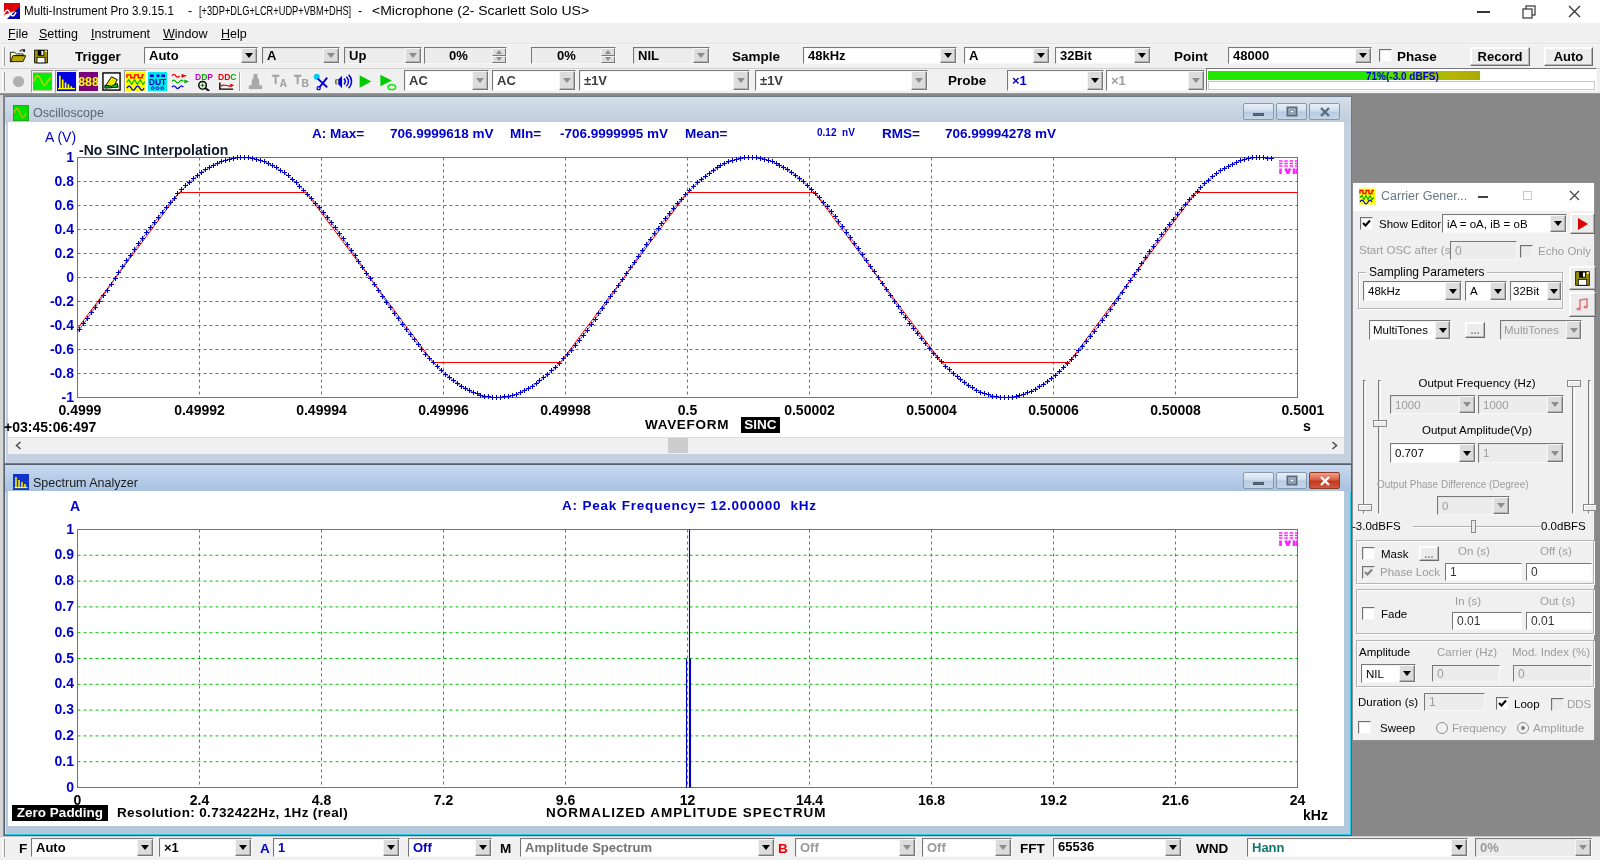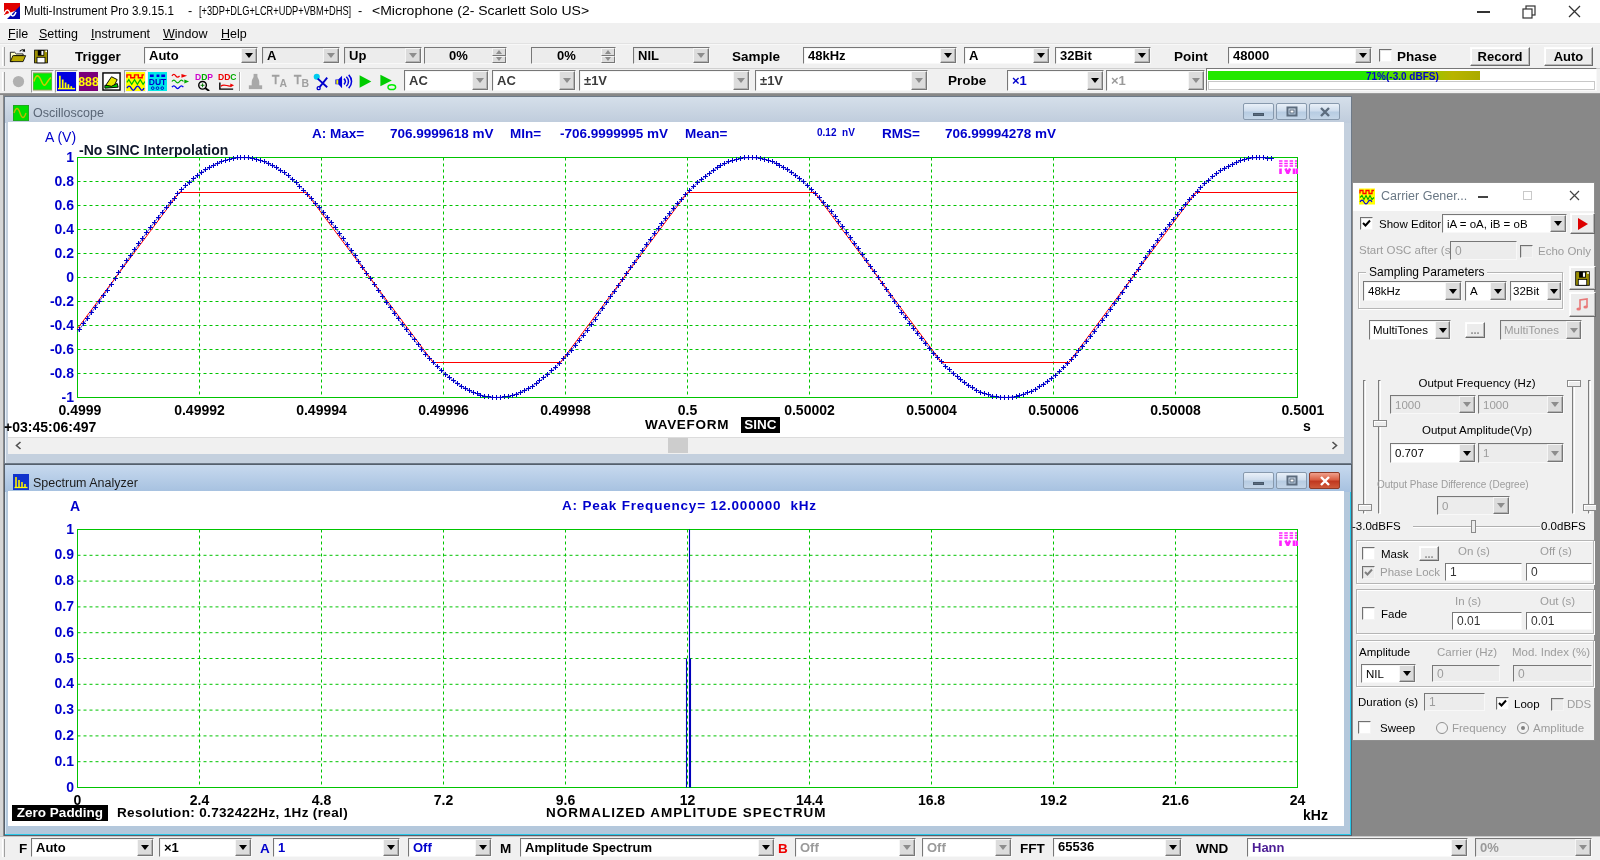--- a/index.html
+++ b/index.html
@@ -583,21 +583,21 @@
     </div>
   </div>
 <div style="position:absolute;left:408px;top:838px;width:84px;height:19px;background:#fff;border:1px solid;border-color:#777 #f8f8f8 #f8f8f8 #777;box-shadow:inset 1px 1px 0 #4d4d4d0f;display:flex;align-items:center">
     <div style="flex:1;padding-left:4px;font-size:13px;font-weight:bold;color:#0000cc;white-space:nowrap;overflow:hidden">Off</div>
     <div style="flex:0 0 16px;height:auto;align-self:stretch;background:#dcdcdc;border:1px solid;border-color:#f6f6f6 #777 #777 #f6f6f6;box-shadow:inset -1px -1px 0 #b4b4b4;display:flex;align-items:center;justify-content:center">
       <div style="width:0;height:0;border-left:4px solid transparent;border-right:4px solid transparent;border-top:5px solid #000"></div>
     </div>
   </div>
 <div style="position:absolute;left:500px;top:842px;font-size:13.5px;font-weight:bold;color:#000;white-space:nowrap;line-height:1.1;">M</div>
 <div style="position:absolute;left:520px;top:838px;width:255px;height:19px;background:#fff;border:1px solid;border-color:#777 #f8f8f8 #f8f8f8 #777;box-shadow:inset 1px 1px 0 #4d4d4d0f;display:flex;align-items:center">
-    <div style="flex:1;padding-left:4px;font-size:13px;font-weight:bold;color:#000000;white-space:nowrap;overflow:hidden">Amplitude Spectrum</div>
+    <div style="flex:1;padding-left:4px;font-size:13px;font-weight:bold;color:#737373;white-space:nowrap;overflow:hidden">Amplitude Spectrum</div>
     <div style="flex:0 0 16px;height:auto;align-self:stretch;background:#dcdcdc;border:1px solid;border-color:#f6f6f6 #777 #777 #f6f6f6;box-shadow:inset -1px -1px 0 #b4b4b4;display:flex;align-items:center;justify-content:center">
       <div style="width:0;height:0;border-left:4px solid transparent;border-right:4px solid transparent;border-top:5px solid #000"></div>
     </div>
   </div>
 <div style="position:absolute;left:778px;top:842px;font-size:13.5px;font-weight:bold;color:#ee0000;white-space:nowrap;line-height:1.1;">B</div>
 <div style="position:absolute;left:795px;top:838px;width:121px;height:19px;background:#fff;border:1px solid;border-color:#777 #f8f8f8 #f8f8f8 #777;box-shadow:inset 1px 1px 0 #4d4d4d0f;display:flex;align-items:center">
     <div style="flex:1;padding-left:4px;font-size:13px;font-weight:bold;color:#9a9a9a;white-space:nowrap;overflow:hidden">Off</div>
     <div style="flex:0 0 16px;height:auto;align-self:stretch;background:#dcdcdc;border:1px solid;border-color:#f6f6f6 #777 #777 #f6f6f6;box-shadow:inset -1px -1px 0 #b4b4b4;display:flex;align-items:center;justify-content:center">
       <div style="width:0;height:0;border-left:4px solid transparent;border-right:4px solid transparent;border-top:5px solid #8d8d8d"></div>
     </div>
@@ -610,21 +610,21 @@
   </div>
 <div style="position:absolute;left:1020px;top:842px;font-size:13.5px;font-weight:bold;color:#000;white-space:nowrap;line-height:1.1;">FFT</div>
 <div style="position:absolute;left:1053px;top:838px;width:129px;height:19px;background:#fff;border:1px solid;border-color:#777 #f8f8f8 #f8f8f8 #777;box-shadow:inset 1px 1px 0 #4d4d4d0f;display:flex;align-items:flex-start">
     <div style="flex:1;padding-left:4px;font-size:13px;font-weight:bold;color:#000;white-space:nowrap;overflow:hidden">65536</div>
     <div style="flex:0 0 16px;height:auto;align-self:stretch;background:#dcdcdc;border:1px solid;border-color:#f6f6f6 #777 #777 #f6f6f6;box-shadow:inset -1px -1px 0 #b4b4b4;display:flex;align-items:center;justify-content:center">
       <div style="width:0;height:0;border-left:4px solid transparent;border-right:4px solid transparent;border-top:5px solid #000"></div>
     </div>
   </div>
 <div style="position:absolute;left:1196px;top:842px;font-size:13.5px;font-weight:bold;color:#000;white-space:nowrap;line-height:1.1;">WND</div>
 <div style="position:absolute;left:1247px;top:838px;width:221px;height:19px;background:#fff;border:1px solid;border-color:#777 #f8f8f8 #f8f8f8 #777;box-shadow:inset 1px 1px 0 #4d4d4d0f;display:flex;align-items:center">
-    <div style="flex:1;padding-left:4px;font-size:13px;font-weight:bold;color:#4c1d95;white-space:nowrap;overflow:hidden">Hann</div>
+    <div style="flex:1;padding-left:4px;font-size:13px;font-weight:bold;color:#0f766e;white-space:nowrap;overflow:hidden">Hann</div>
     <div style="flex:0 0 16px;height:auto;align-self:stretch;background:#dcdcdc;border:1px solid;border-color:#f6f6f6 #777 #777 #f6f6f6;box-shadow:inset -1px -1px 0 #b4b4b4;display:flex;align-items:center;justify-content:center">
       <div style="width:0;height:0;border-left:4px solid transparent;border-right:4px solid transparent;border-top:5px solid #000"></div>
     </div>
   </div>
 <div style="position:absolute;left:1475px;top:838px;width:117px;height:19px;background:#ececec;border:1px solid;border-color:#777 #f8f8f8 #f8f8f8 #777;box-shadow:inset 1px 1px 0 #4d4d4d0f;display:flex;align-items:center">
     <div style="flex:1;padding-left:4px;font-size:13px;font-weight:bold;color:#9a9a9a;white-space:nowrap;overflow:hidden">0%</div>
     <div style="flex:0 0 16px;height:auto;align-self:stretch;background:#dcdcdc;border:1px solid;border-color:#f6f6f6 #777 #777 #f6f6f6;box-shadow:inset -1px -1px 0 #b4b4b4;display:flex;align-items:center;justify-content:center">
       <div style="width:0;height:0;border-left:4px solid transparent;border-right:4px solid transparent;border-top:5px solid #8d8d8d"></div>
     </div>
   </div>

